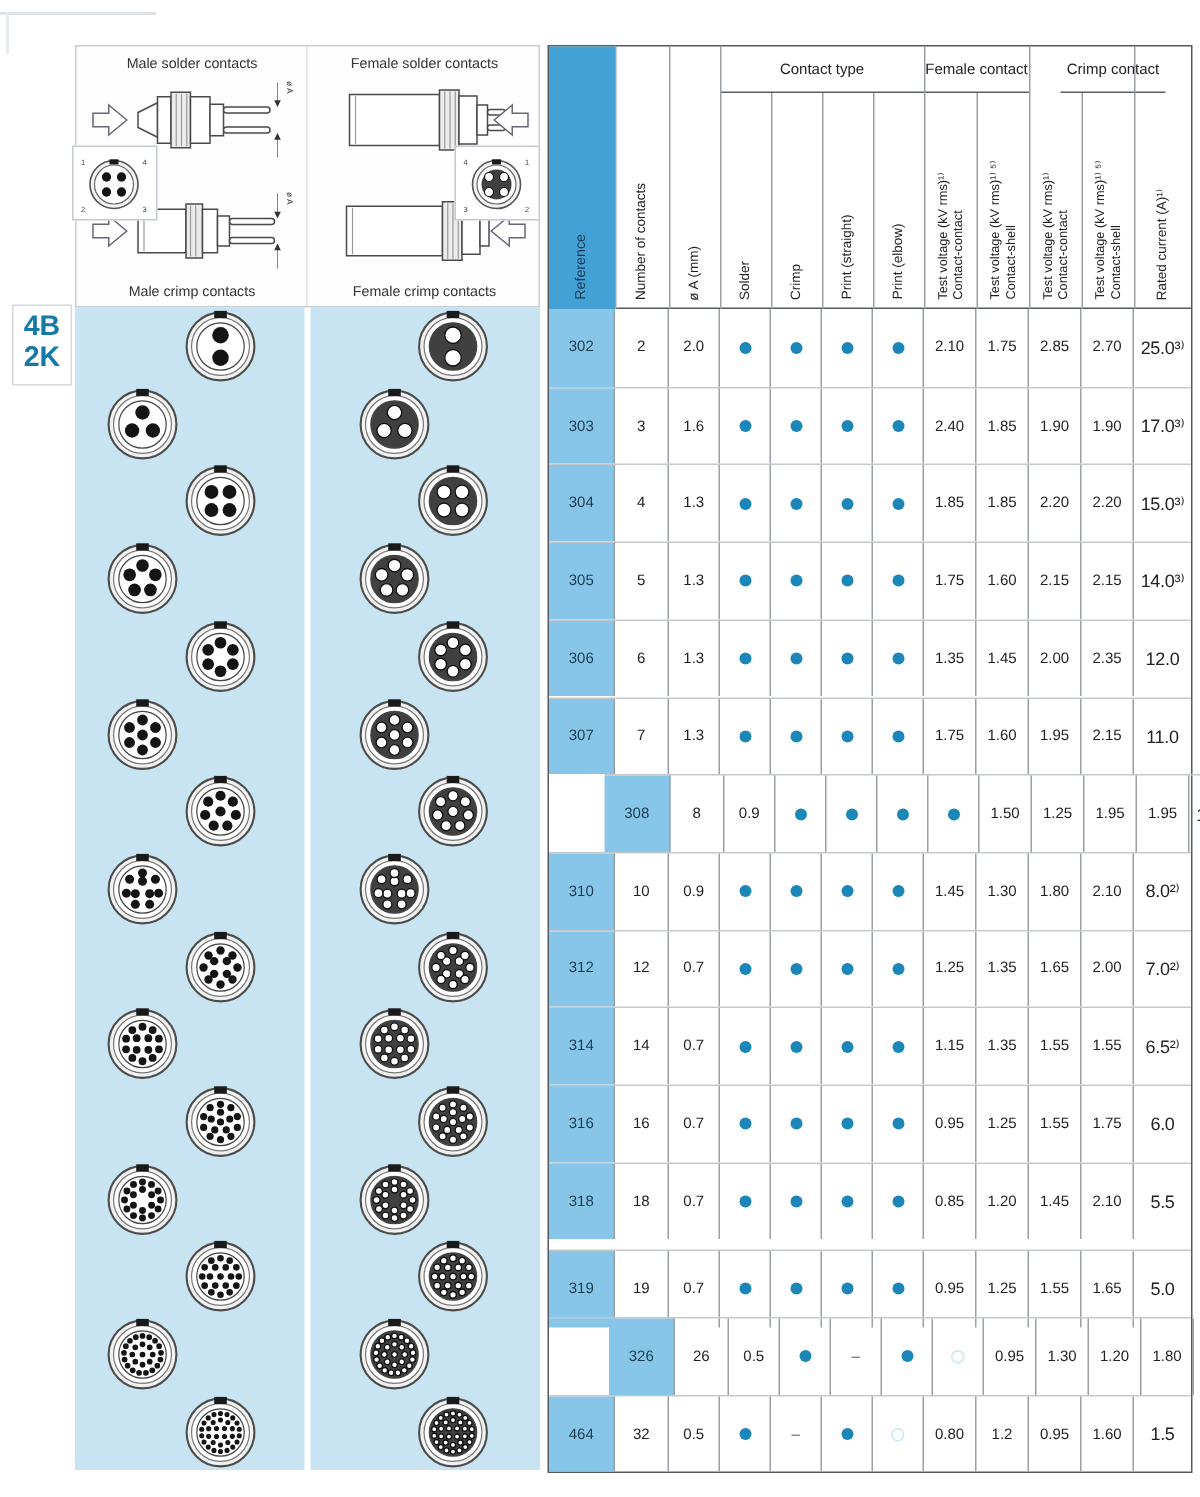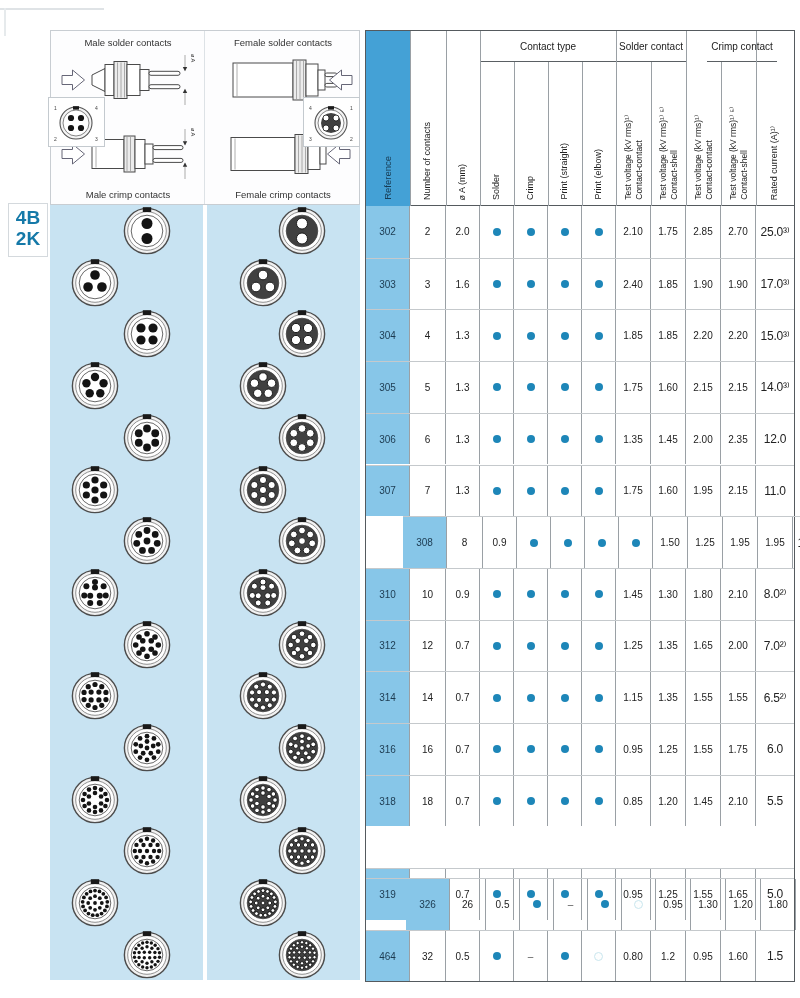--- a/index.html
+++ b/index.html
@@ -747,21 +747,21 @@
         <circle cx="-10.99852262806237" cy="-6.350000000000001" r="1.7" fill="#fff" stroke="#101010" stroke-width="0.9"></circle>
         <circle cx="-8.163402643019051" cy="-9.728764427611019" r="1.7" fill="#fff" stroke="#101010" stroke-width="0.9"></circle>
         <circle cx="-4.343655820236001" cy="-11.934096283981033" r="1.7" fill="#fff" stroke="#101010" stroke-width="0.9"></circle>
       </svg>
     </div>
 
   <div class="dtable">
     <div class="thead">
       <div class="ref-head"></div>
       <div class="ghead g-ct">Contact type</div>
-      <div class="ghead g-sc">Solder contact</div>
+      <div class="ghead g-sc">Female contact</div>
       <div class="ghead g-cc">Crimp contact</div>
 
       <div class="vfull" style="left:44px"></div>
       <div class="vfull" style="left:80px"></div>
       <div class="vfull" style="left:114px"></div>
       <div class="vpart" style="left:148px"></div>
       <div class="vpart" style="left:182px"></div>
       <div class="vpart" style="left:216px"></div>
       <div class="vfull" style="left:250px"></div>
       <div class="vpart" style="left:285px"></div>
@@ -1076,21 +1076,21 @@
           </div>
           <div class="cell">
             <span class="dot"></span>
           </div>
           <div class="cell">0.85</div>
           <div class="cell">1.20</div>
           <div class="cell">1.45</div>
           <div class="cell">2.10</div>
           <div class="cell rated">5.5</div>
         </div>
-        <div class="trow rt" style="top: 837px;">
+        <div class="trow rt" style="top: 802px;">
           <div class="cell ref">319</div>
           <div class="cell">19</div>
           <div class="cell">0.7</div>
           <div class="cell">
             <span class="dot"></span>
           </div>
           <div class="cell">
             <span class="dot"></span>
           </div>
           <div class="cell">

